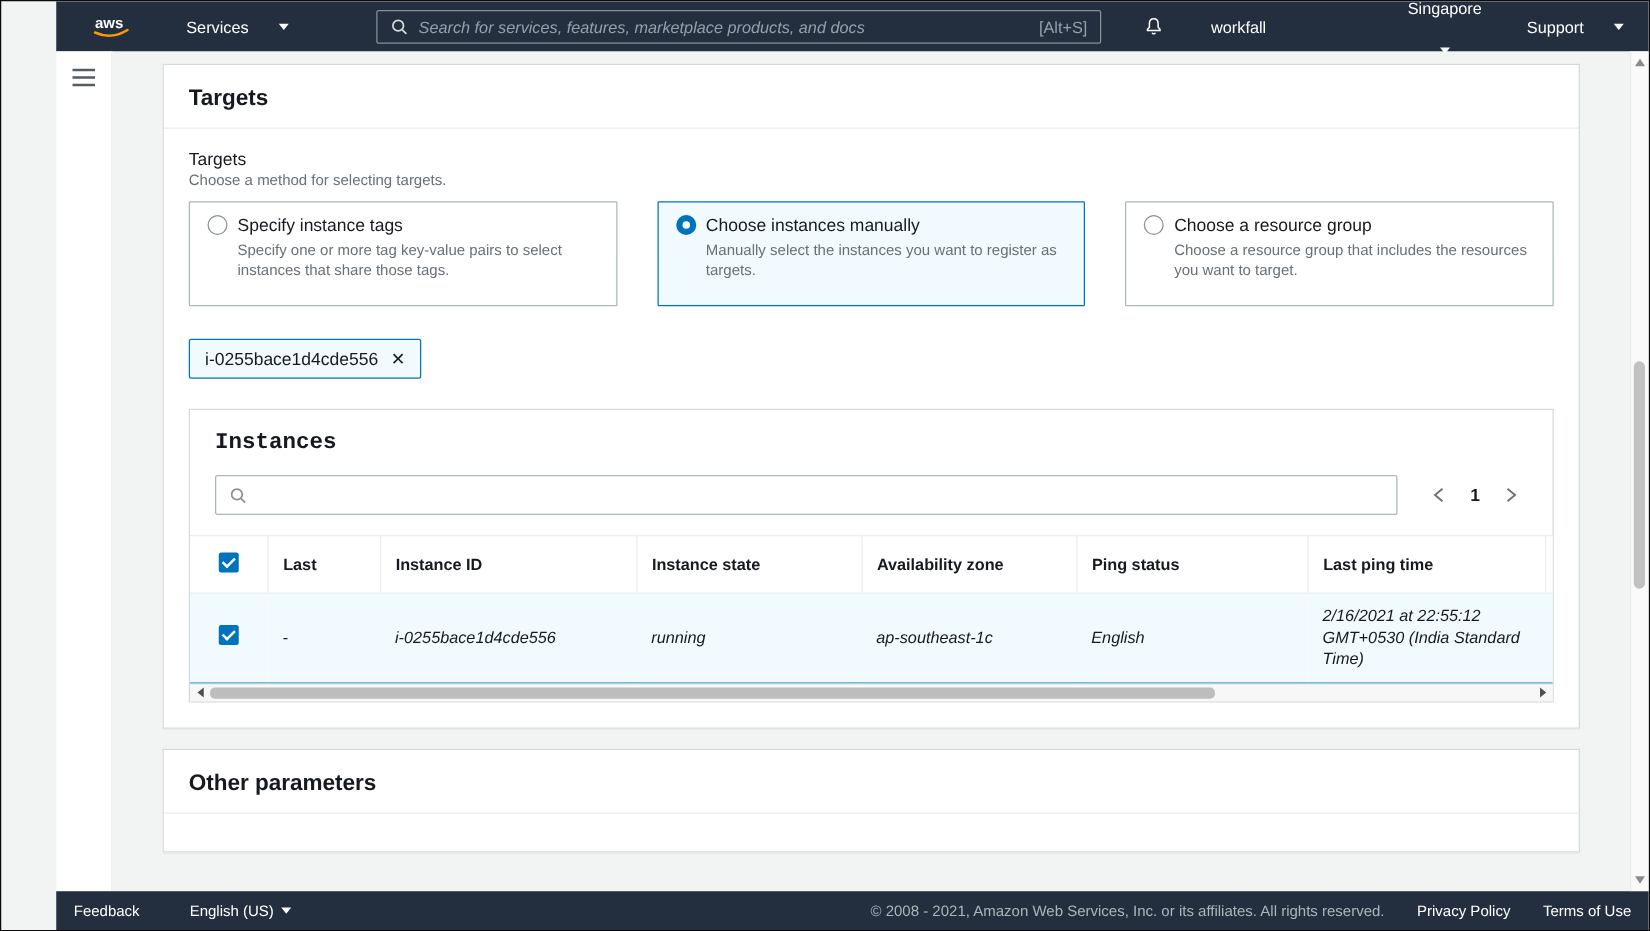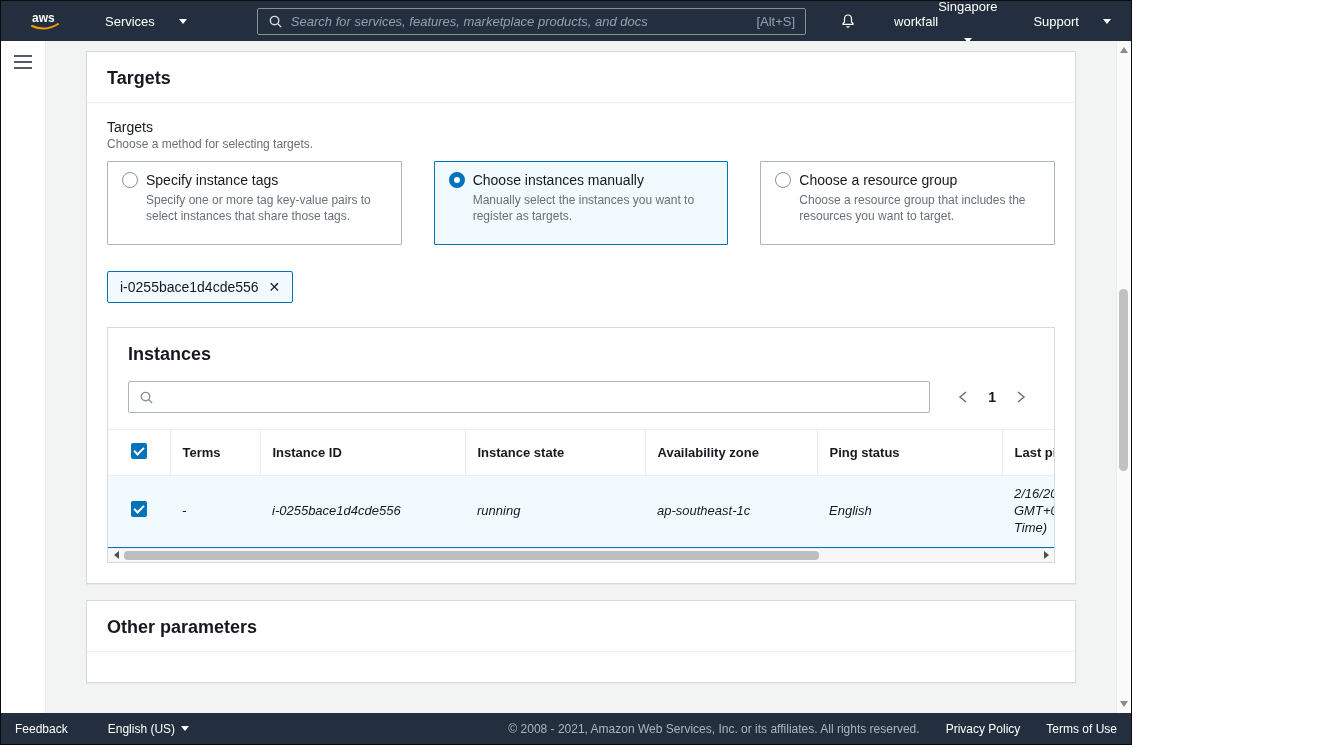--- a/index.html
+++ b/index.html
@@ -1,17 +1,17 @@
 <!DOCTYPE html>
 <html><head>
 <meta charset="utf-8">
 <style>
   * { margin:0; padding:0; box-sizing:border-box; }
   body { font-family:"Liberation Sans", sans-serif; background:#fff; }
-  .frame { width:1132px; height:745px; border:1px solid #0b0b0b; display:flex; flex-direction:column; overflow:hidden; background:#f2f3f3; }
+  .frame { width:1320px; height:745px; border:1px solid #0b0b0b; display:flex; flex-direction:column; overflow:hidden; background:#f2f3f3;padding-left:44px; }
 
   
   .topnav { height:40px; flex:0 0 40px; background:#232f3e; display:flex; align-items:center; color:#fff; font-size:13px; padding:0 20px 0 26px; }
   .nav-item { display:flex; align-items:center; gap:24px; cursor:pointer; white-space:nowrap; }
   .caret { width:0; height:0; border-left:4px solid transparent; border-right:4px solid transparent; border-top:5px solid #fff; display:inline-block; }
   .nav-services { margin-left:42px; }
   .nav-search { margin-left:70px; width:580px; height:27px; border:1px solid #879196; border-radius:2px; display:flex; align-items:center; padding:0 10px; gap:8px; background:#232f3e; }
   .nav-search input { flex:1; background:transparent; border:none; outline:none; color:#fff; font-size:13px; font-family:"Liberation Sans", sans-serif; }
   .nav-search input::placeholder { font-style:italic; color:#95a0ab; }
   .nav-shortcut { color:#95a0ab; font-size:13px; }
@@ -55,21 +55,21 @@
   .rc-title { font-size:14px; color:#16191f; }
   .rc-desc { font-size:12px; color:#687078; margin:4px 0 0 24px; line-height:1.35; }
 
   
   .token { display:inline-flex; align-items:center; gap:10px; margin-top:26px; border:1px solid #0073bb; background:#f1faff; border-radius:2px; padding:7px 12px; font-size:14px; color:#16191f; }
   .token-x { background:none; border:none; font-size:14px; color:#16191f; cursor:pointer; font-family:"Liberation Sans", sans-serif; }
 
   
   .panel { margin-top:24px; border:1px solid #d5dbdb; background:#fff; }
   .panel-header { padding:16px 20px 6px 20px; }
-  .panel-header h3 { font-size:18px; font-weight:bold; color:#16191f; }
+  .panel-header h3 { font-size:18px; font-weight:bold; color:#16191f;font-family:Liberation Mono, monospace; }
   .toolbar { display:flex; align-items:center; padding:10px 20px 16px 20px; }
   .search-box { flex:1; height:32px; border:1px solid #aab7b8; border-radius:2px; display:flex; align-items:center; padding:0 10px; gap:8px; color:#879196; }
   .search-box input { flex:1; border:none; outline:none; font-size:14px; font-family:"Liberation Sans", sans-serif; color:#16191f; background:transparent; }
   .pagination { display:flex; align-items:center; gap:18px; margin-left:26px; margin-right:6px; }
   .page-btn { background:none; border:none; cursor:pointer; display:flex; align-items:center; padding:2px; }
   .page-num { font-size:14px; font-weight:bold; color:#16191f; }
 
   .table-clip { overflow:hidden; width:100%; }
   table { border-collapse:collapse; table-layout:fixed; width:1264px; font-size:13px; }
   col.c-sel{width:62px;} col.c-name{width:90px;} col.c-id{width:205px;} col.c-state{width:180px;} col.c-az{width:172px;} col.c-ping{width:185px;} col.c-last{width:190px;} col.c-agent{width:180px;}
@@ -228,21 +228,21 @@
                     <col class="c-id">
                     <col class="c-state">
                     <col class="c-az">
                     <col class="c-ping">
                     <col class="c-last">
                     <col class="c-agent">
                 </colgroup>
                 <thead>
                   <tr>
                     <th class="cell-center"><span class="checkbox"></span></th>
-                    <th>Terms</th>
+                    <th>Last</th>
                     <th>Instance ID</th>
                     <th>Instance state</th>
                     <th>Availability zone</th>
                     <th>Ping status</th>
                     <th>Last ping time</th>
                     <th>Agent version</th>
                   </tr>
                 </thead>
                 <tbody>
                   <tr class="selected-row">

